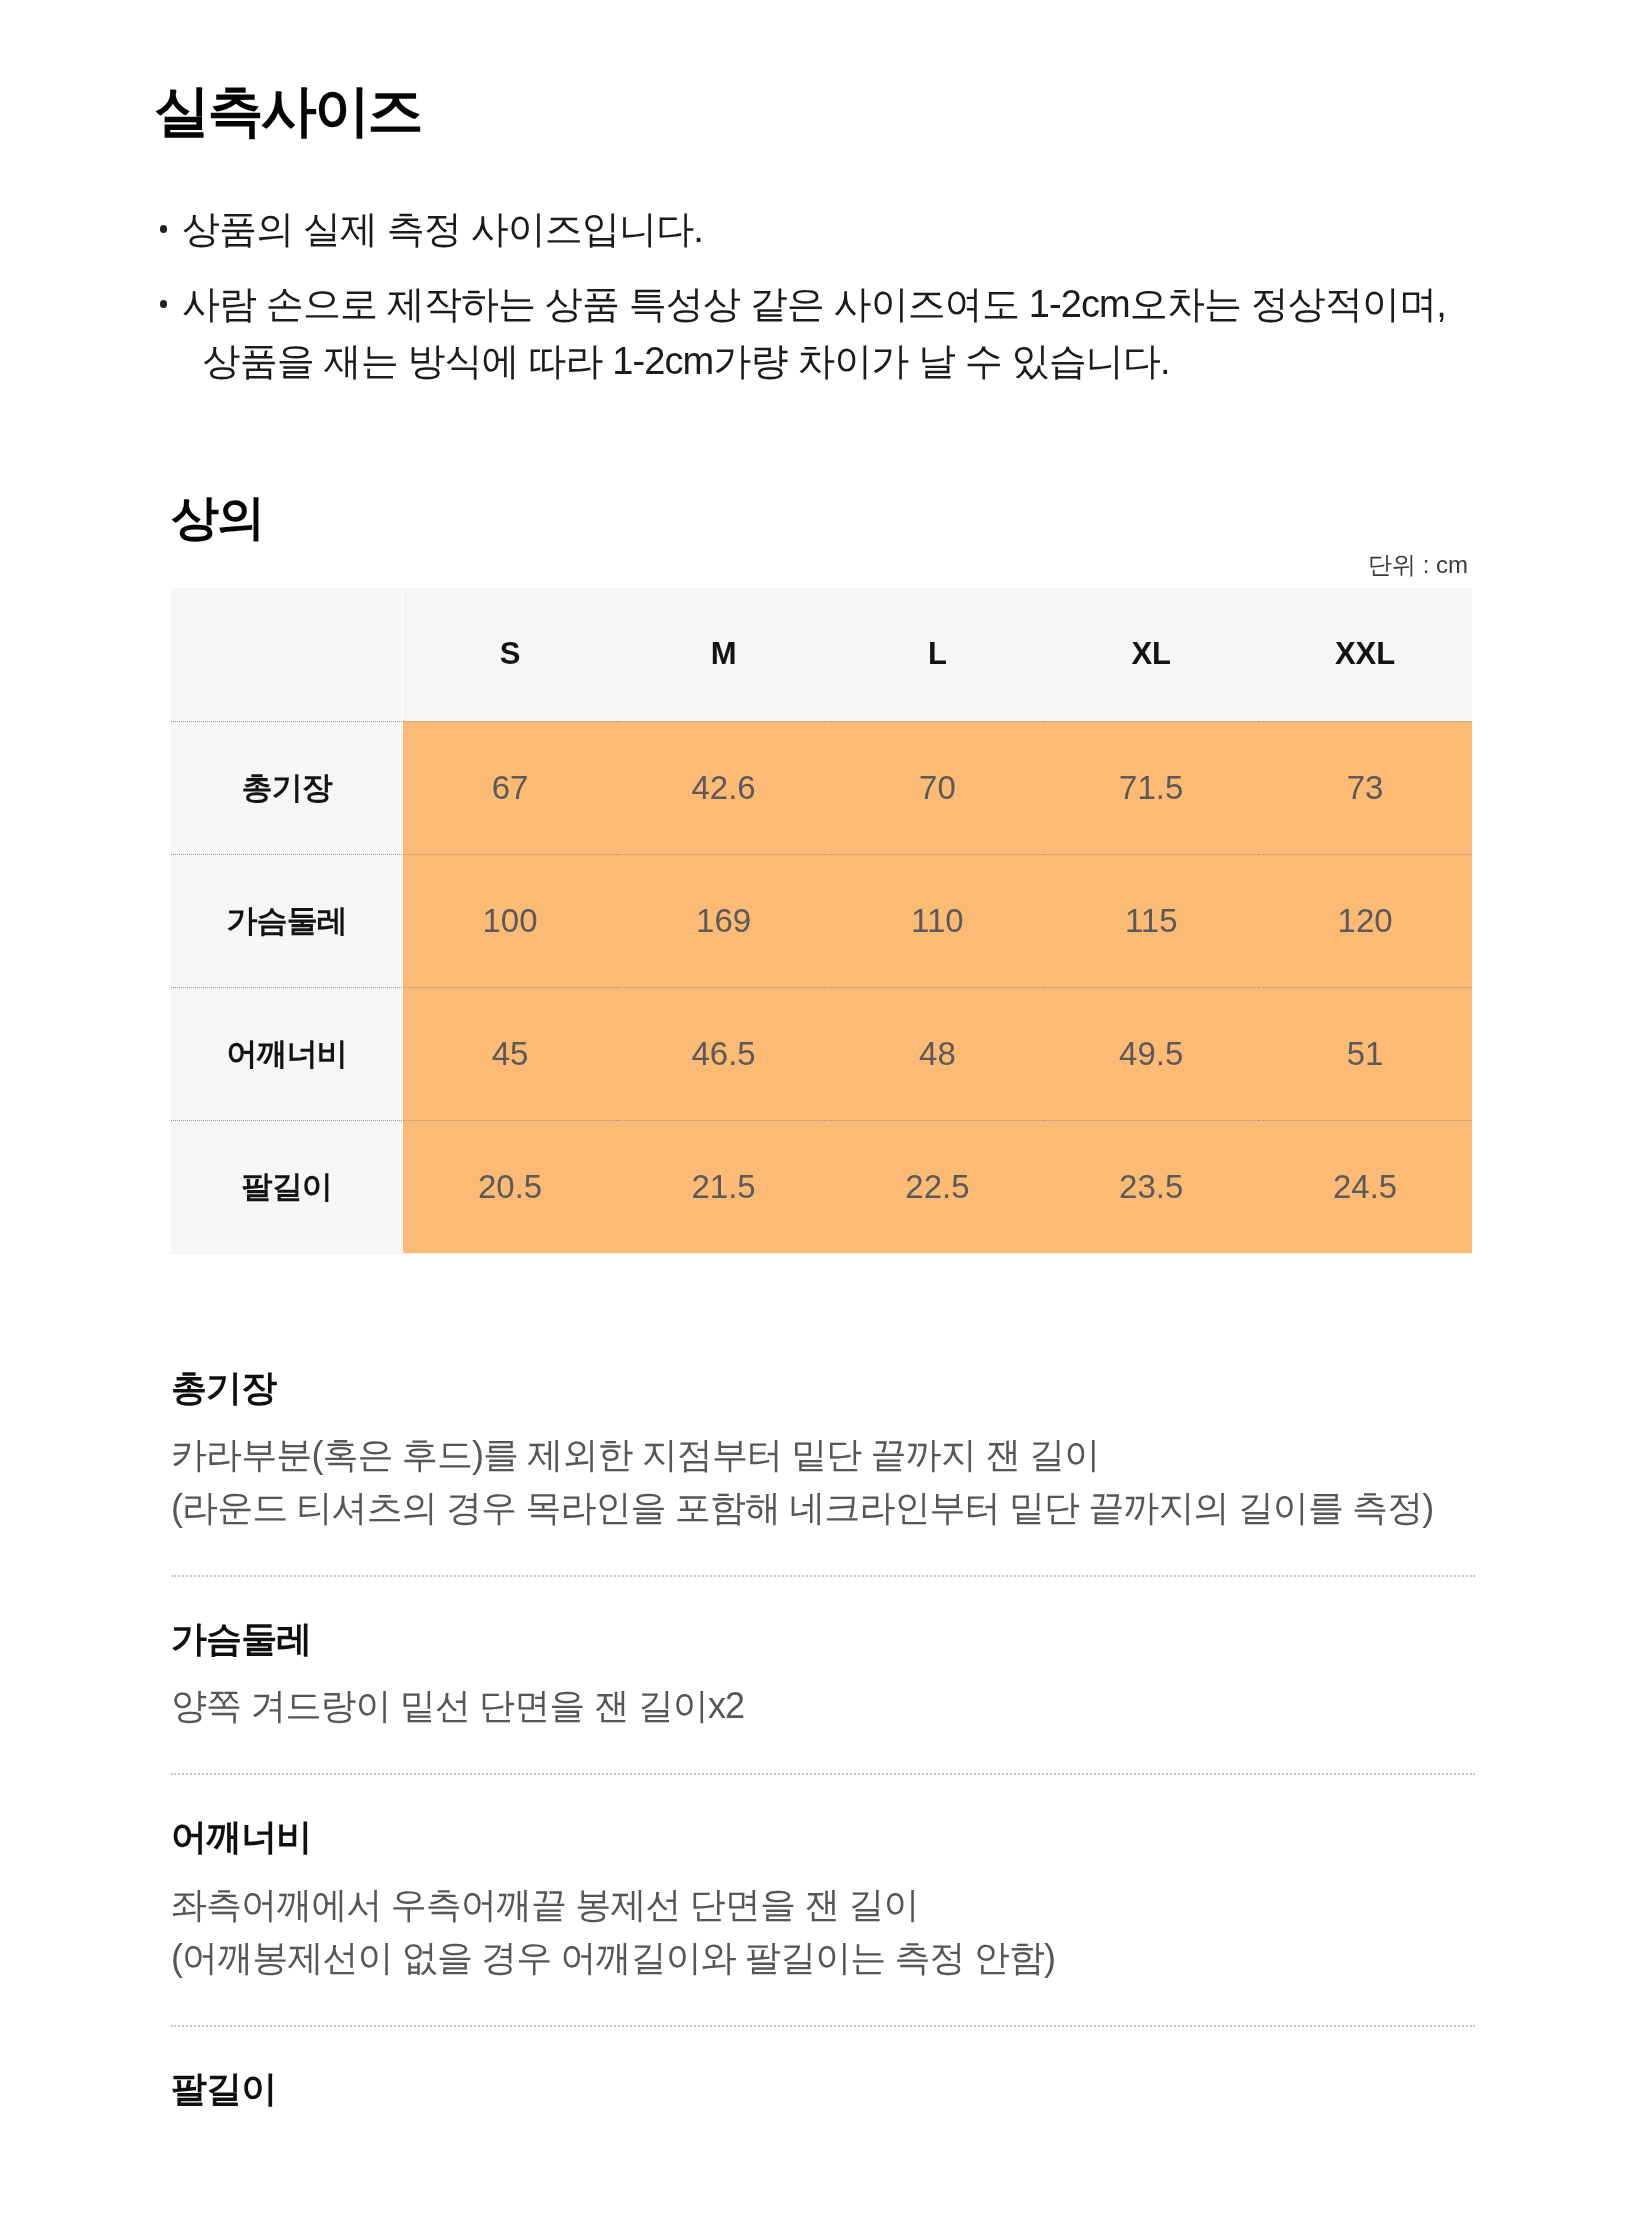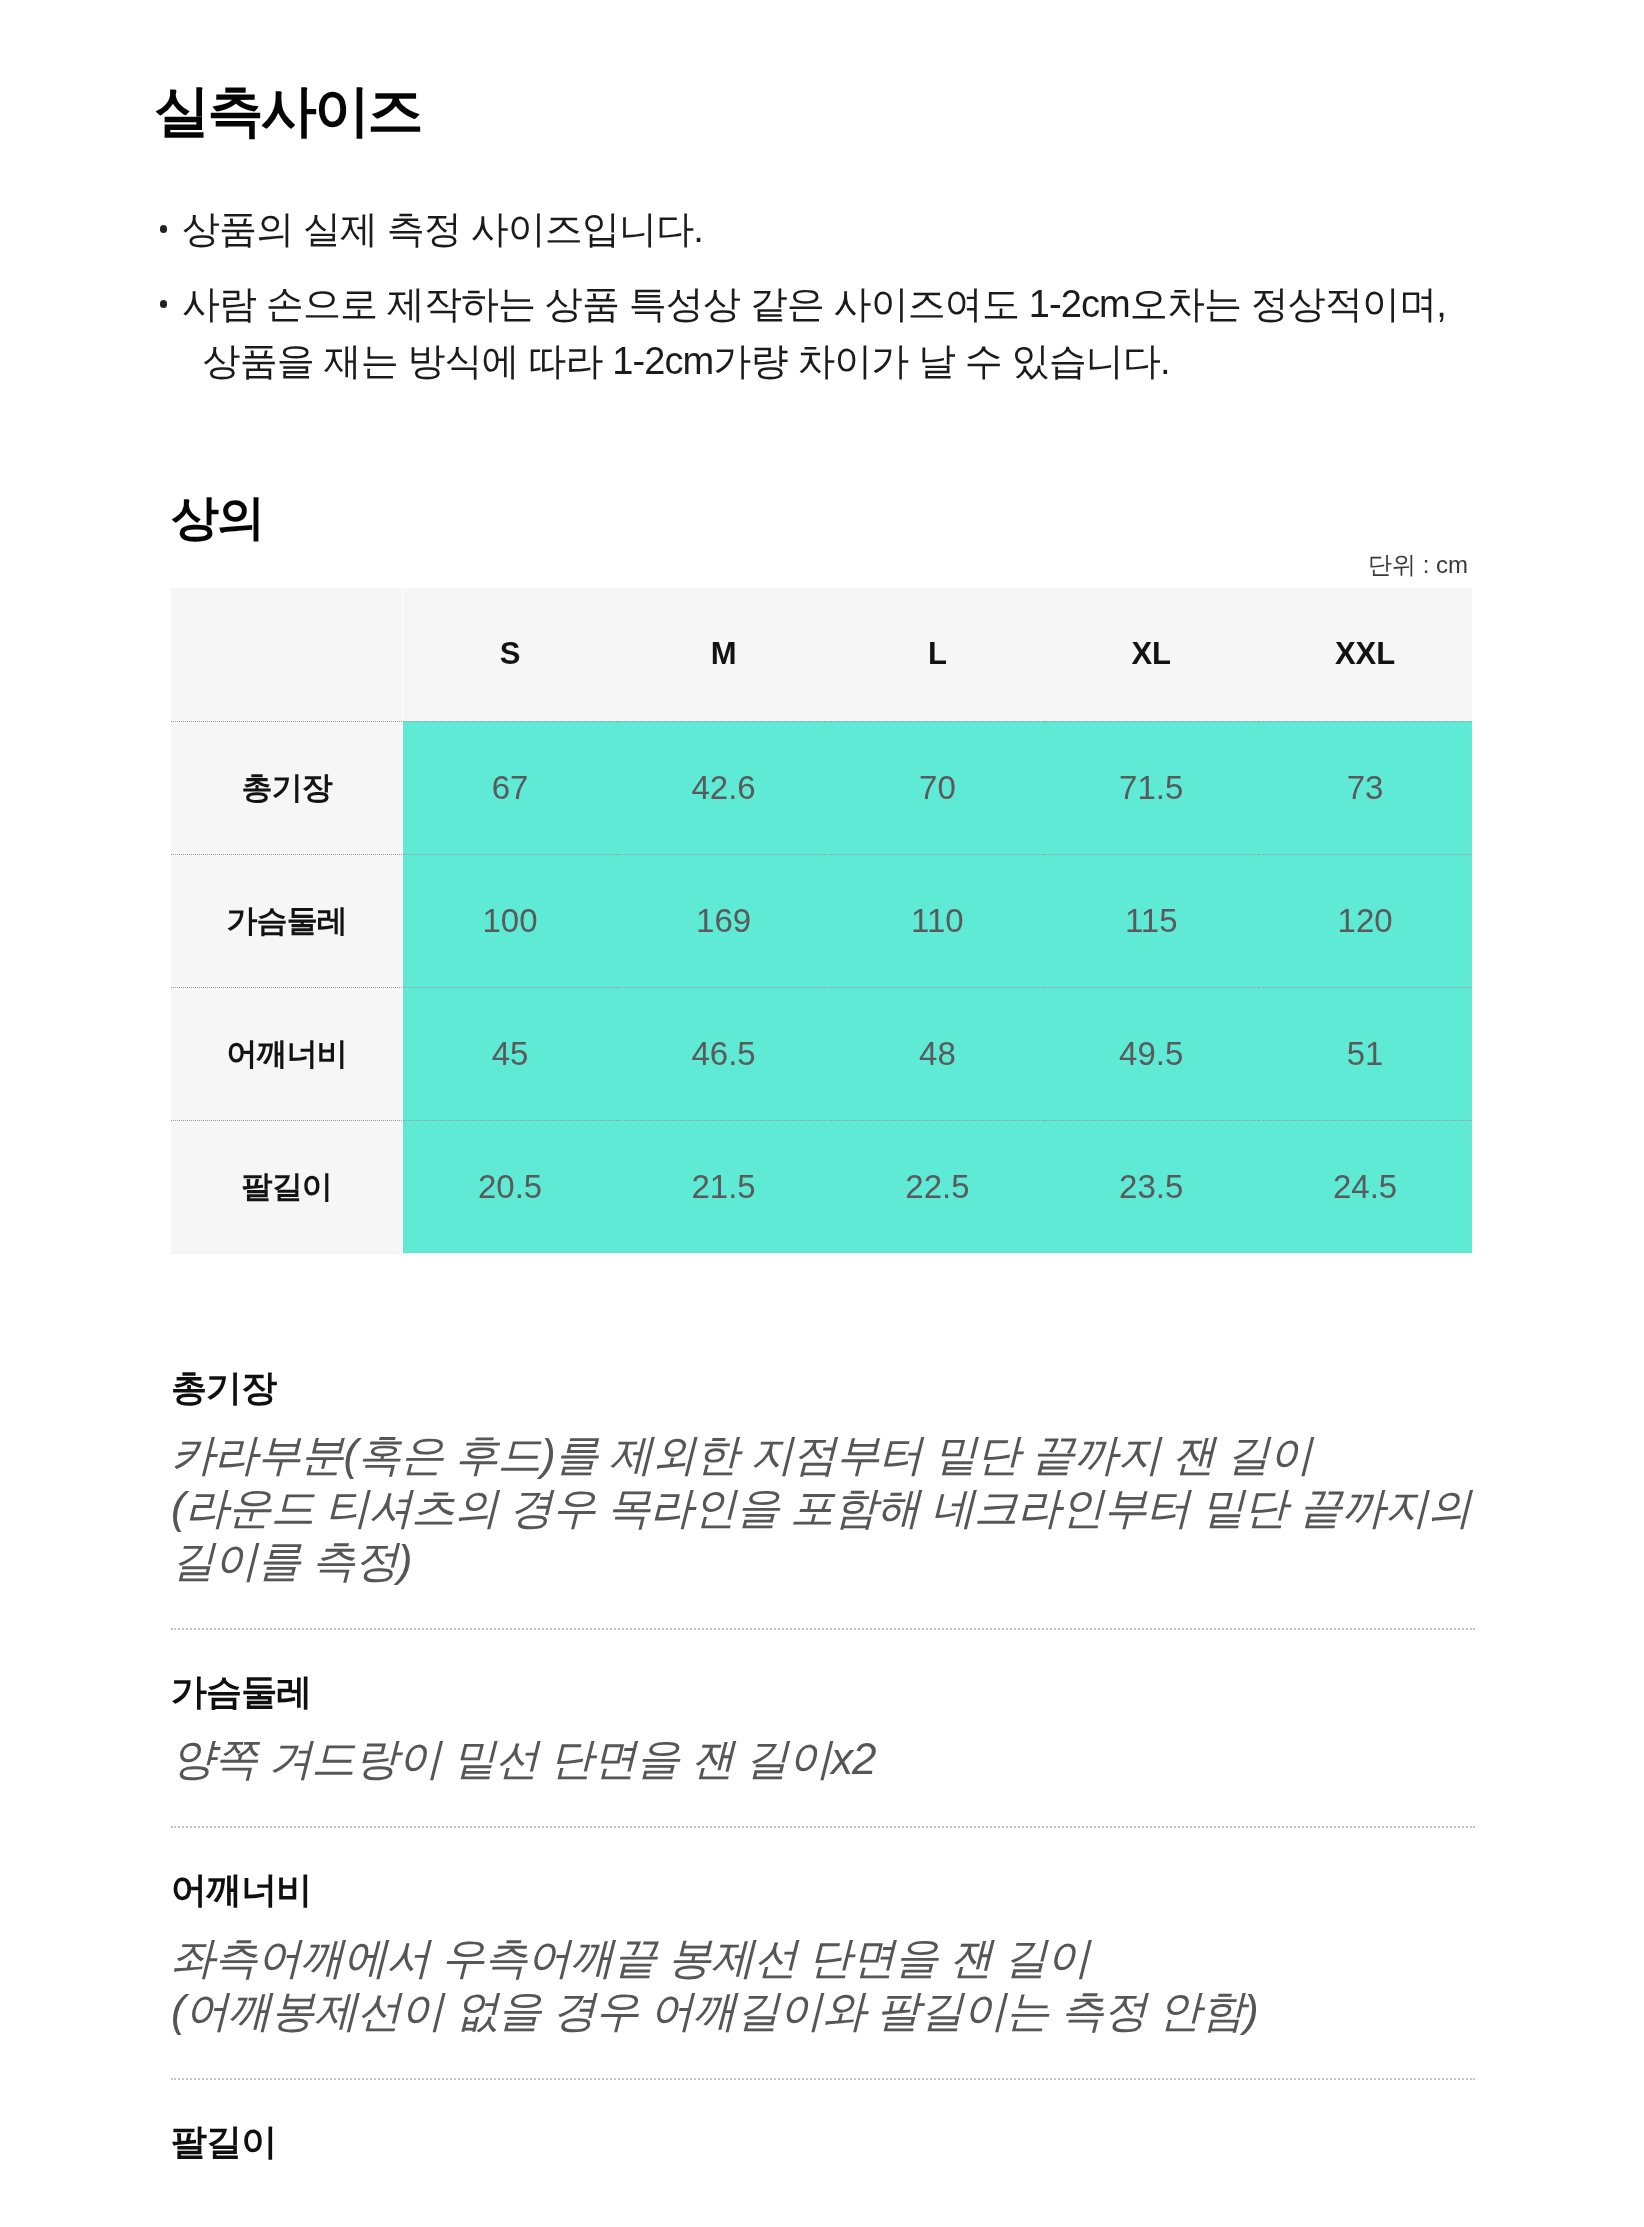--- a/index.html
+++ b/index.html
@@ -79,44 +79,43 @@
   .size-table thead th.corner { border-right: 1.7px solid #ffffff; }
   .size-table tbody th {
     background: #f6f6f6;
     font-size: 31px;
     font-weight: 700;
     color: #131313;
     border-right: 1.7px solid #ffffff;
     letter-spacing: -0.9px;
   }
   .size-table tbody td {
-    background: #5eead4;
+    background: #fdba74;
     font-size: 33px;
     font-weight: 400;
     color: #5a5a5a;
   }
 
   
   .definitions { margin: 110px 0 0 171px; width: 1304px; }
   .def-section { padding: 38px 0 41px; border-bottom: 2.6px dotted #c6c6c6; }
   .def-section:first-child { padding-top: 0; }
   .def-section:last-child { border-bottom: none; padding-bottom: 0; }
   .def-term {
     font-size: 36px;
     font-weight: 700;
     letter-spacing: -0.9px;
     color: #0f0f0f;
     margin-bottom: 15.4px;
   }
   .def-line {
-    font-size: 44px;
+    font-size: 36px;
     line-height: 53px;
     letter-spacing: -0.9px;
     color: #565656;
-    font-style: italic;
   }
 </style>
 </head>
 <body>
 
 <h1 class="page-title">실측사이즈</h1>
 
 <ul class="notes">
   <li>
     <span>상품의 실제 측정 사이즈입니다.</span>

